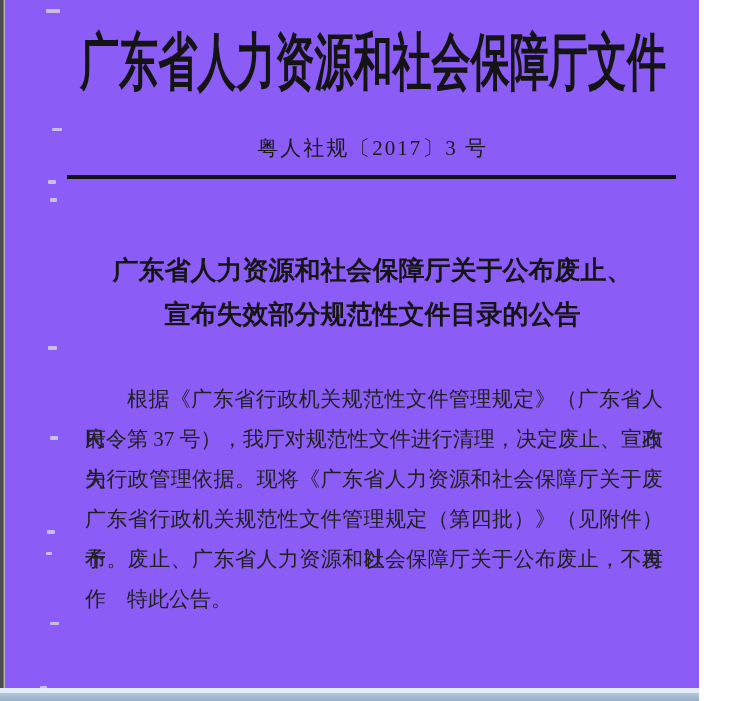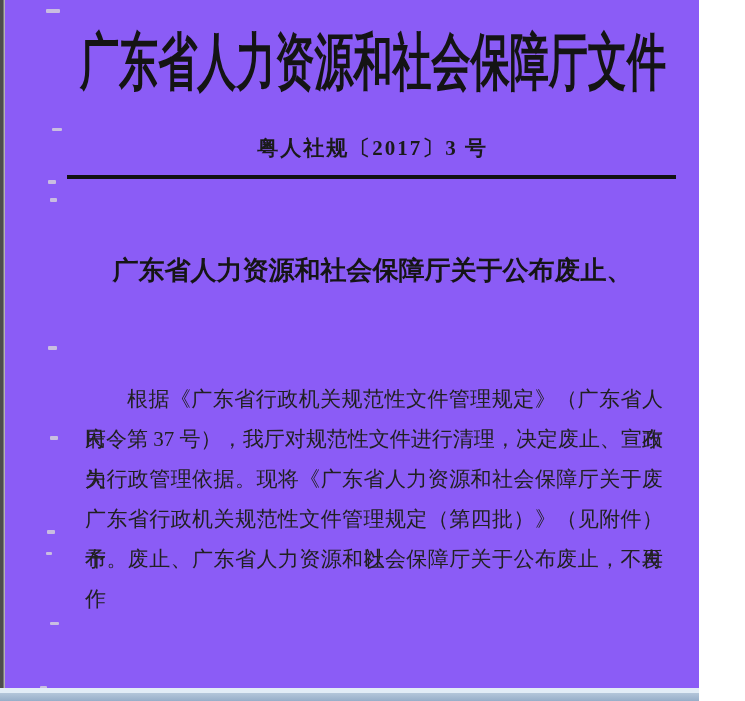--- a/index.html
+++ b/index.html
@@ -52,21 +52,20 @@
   }
 
   .doc-number {
     position: absolute; left: 0; top: 134px;
     width: 745px;
     text-align: center;
     font-size: 21px;
     line-height: 28px;
     letter-spacing: 2px;
     color: #1a1a1a;
-    font-weight: bold;
   }
 
   .rule {
     position: absolute;
     left: 67px; top: 175px;
     width: 609px; height: 4px;
     background: #121212;
   }
 
   .notice-title {
@@ -114,28 +113,30 @@
   <div class="org-header-wrap">
     <div class="org-header">广东省人力资源和社会保障厅文件</div>
   </div>
 
   <div class="doc-number">粤人社规〔2017〕3 号</div>
 
   <div class="rule"></div>
 
   <h1 class="notice-title">
     <span class="title-line">广东省人力资源和社会保障厅关于公布废止、</span>
+    <span class="title-line">宣布失效部分规范性文件目录的公告</span>
   </h1>
 
   <div class="body-text">
     <div class="body-line jl first-indent">根据《广东省行政机关规范性文件管理规定》（广东省人民政</div>
     <div class="body-line jl">府令第 37 号），我厅对规范性文件进行清理，决定废止、宣布失</div>
     <div class="body-line jl">为行政管理依据。现将《广东省人力资源和社会保障厅关于废</div>
     <div class="body-line jl">广东省行政机关规范性文件管理规定（第四批）》（见附件）予以发</div>
     <div class="body-line jl">布。废止、广东省人力资源和社会保障厅关于公布废止，不再作</div>
+    <div class="body-line pad-indent">特此公告。</div>
   </div>
 
   <div class="speck" style="left:46px; top:9px;   width:14px; height:4px;"></div>
   <div class="speck" style="left:52px; top:128px; width:10px; height:3px;"></div>
   <div class="speck" style="left:48px; top:180px; width:8px;  height:4px;"></div>
   <div class="speck" style="left:50px; top:198px; width:7px;  height:4px;"></div>
   <div class="speck" style="left:48px; top:346px; width:9px;  height:4px;"></div>
   <div class="speck" style="left:50px; top:436px; width:8px;  height:4px;"></div>
   <div class="speck" style="left:47px; top:530px; width:8px;  height:4px;"></div>
   <div class="speck" style="left:46px; top:552px; width:6px;  height:3px;"></div>

